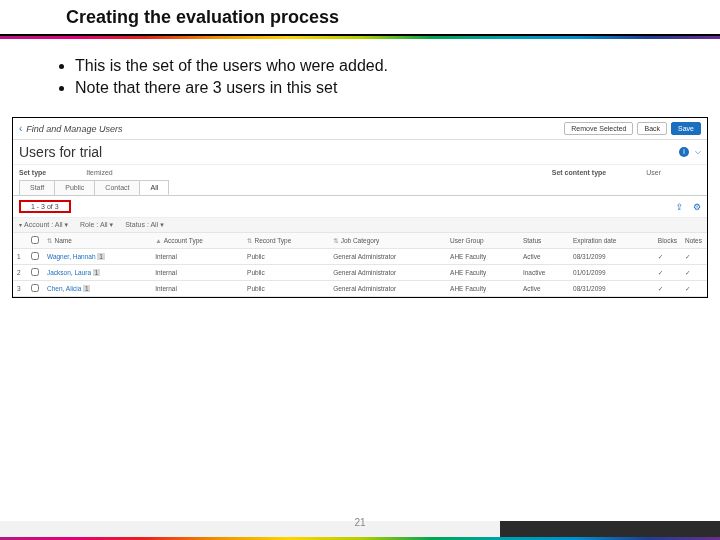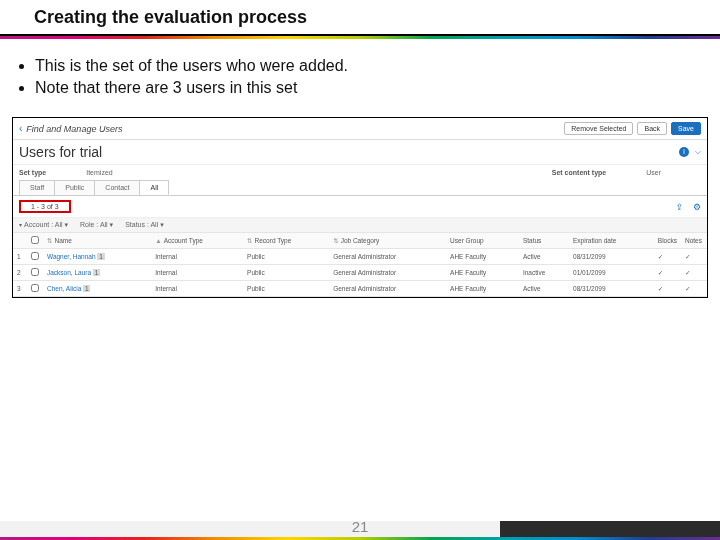--- a/index.html
+++ b/index.html
@@ -1,29 +1,29 @@
 <!DOCTYPE html>
 <html><head>
 <meta charset="utf-8">
 <style>
   * { box-sizing: border-box; margin: 0; padding: 0; }
   html, body { width: 720px; height: 540px; font-family: Arial, Helvetica, sans-serif; background: #fff; color: #111; }
   .slide { width: 720px; height: 540px; position: relative; overflow: hidden; }
 
-  .title-bar { display: flex; align-items: flex-start; height: 36px; border-bottom: 2px solid #000; }
+  .title-bar { display: flex; align-items: flex-start; height: 36px; border-bottom: 2px solid #000; gap: 32px; }
   .title-block { width: 24px; background: #000; }
   .title-text { font-size: 18px; font-weight: 700; padding: 7px 10px; }
 
   .rainbow { height: 3px; width: 100%;
     background: linear-gradient(90deg,
       #b51784 0%, #e2007a 10%, #e5231b 20%, #f18e00 30%, #ffd400 40%,
       #b6ce00 50%, #00a54f 60%, #00a0af 70%, #008fd3 80%, #1f3f94 90%, #6b2c91 100%);
   }
 
-  .bullets { padding: 18px 36px 10px 35px; font-size: 16px; }
+  .bullets { padding: 18px 36px 10px 35px; font-size: 16px; margin-left: 40px; }
   .bullets li { margin-bottom: 4px; list-style: disc; }
 
   .app { margin: 6px 12px 0 12px; border: 1px solid #000; font-size: 8px; color: #333; background: #fff; }
 
   .row { display: flex; align-items: center; }
   .app-top { justify-content: space-between; padding: 4px 6px; border-bottom: 1px solid #ddd; }
   .back-chevron { color: #1a6fbf; font-size: 10px; margin-right: 4px; }
   .page-name { font-size: 9px; color: #444; font-style: italic; }
   .top-actions { display: flex; gap: 4px; }
   .btn { border: 1px solid #bbb; border-radius: 2px; padding: 2px 6px; font-size: 7px; background: #fff; cursor: pointer; }
@@ -62,21 +62,21 @@
   .idx { text-align: center; color: #888; width: 12px; }
   .num1 { background: #d9d9d9; }
   col.c-blocks, col.c-notes { width: 26px; }
   col.c-idx { width: 14px; }
   col.c-cb { width: 16px; }
 
   .footer { position: absolute; left: 0; right: 0; bottom: 0; height: 20px; }
   .footer .rainbow { position: absolute; bottom: 0; }
   .footer .darkbar { position: absolute; bottom: 3px; height: 16px; right: 0; width: 220px; background: #2b2b2b; }
   .footer .light { position: absolute; bottom: 3px; height: 16px; left: 0; right: 220px; background: #f2f2f2; }
-  .footer .pageno { position: absolute; bottom: 5px; left: 50%; transform: translateX(-50%); font-size: 15px; color: #888; }
+  .footer .pageno { position: absolute; bottom: 12px; left: 50%; transform: translateX(-50%); font-size: 10px; color: #888; }
 </style>
 </head>
 <body>
 
 <div class="slide">
   <div class="title-bar">
     <div class="title-block"></div>
     <div class="title-text">Creating the evaluation process</div>
   </div>
   <div class="rainbow"></div>

